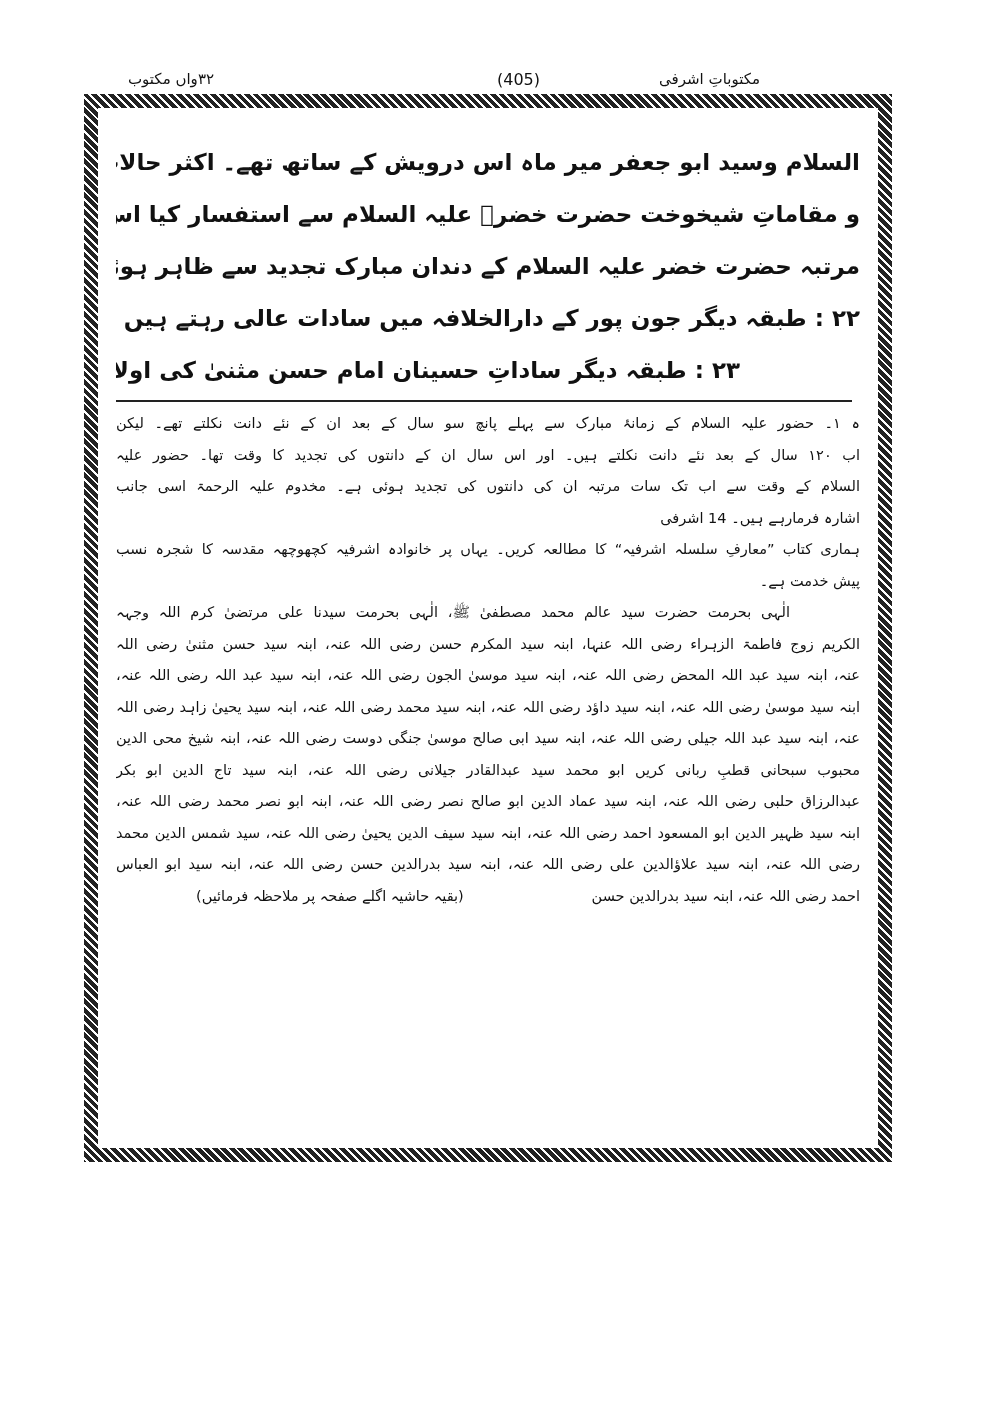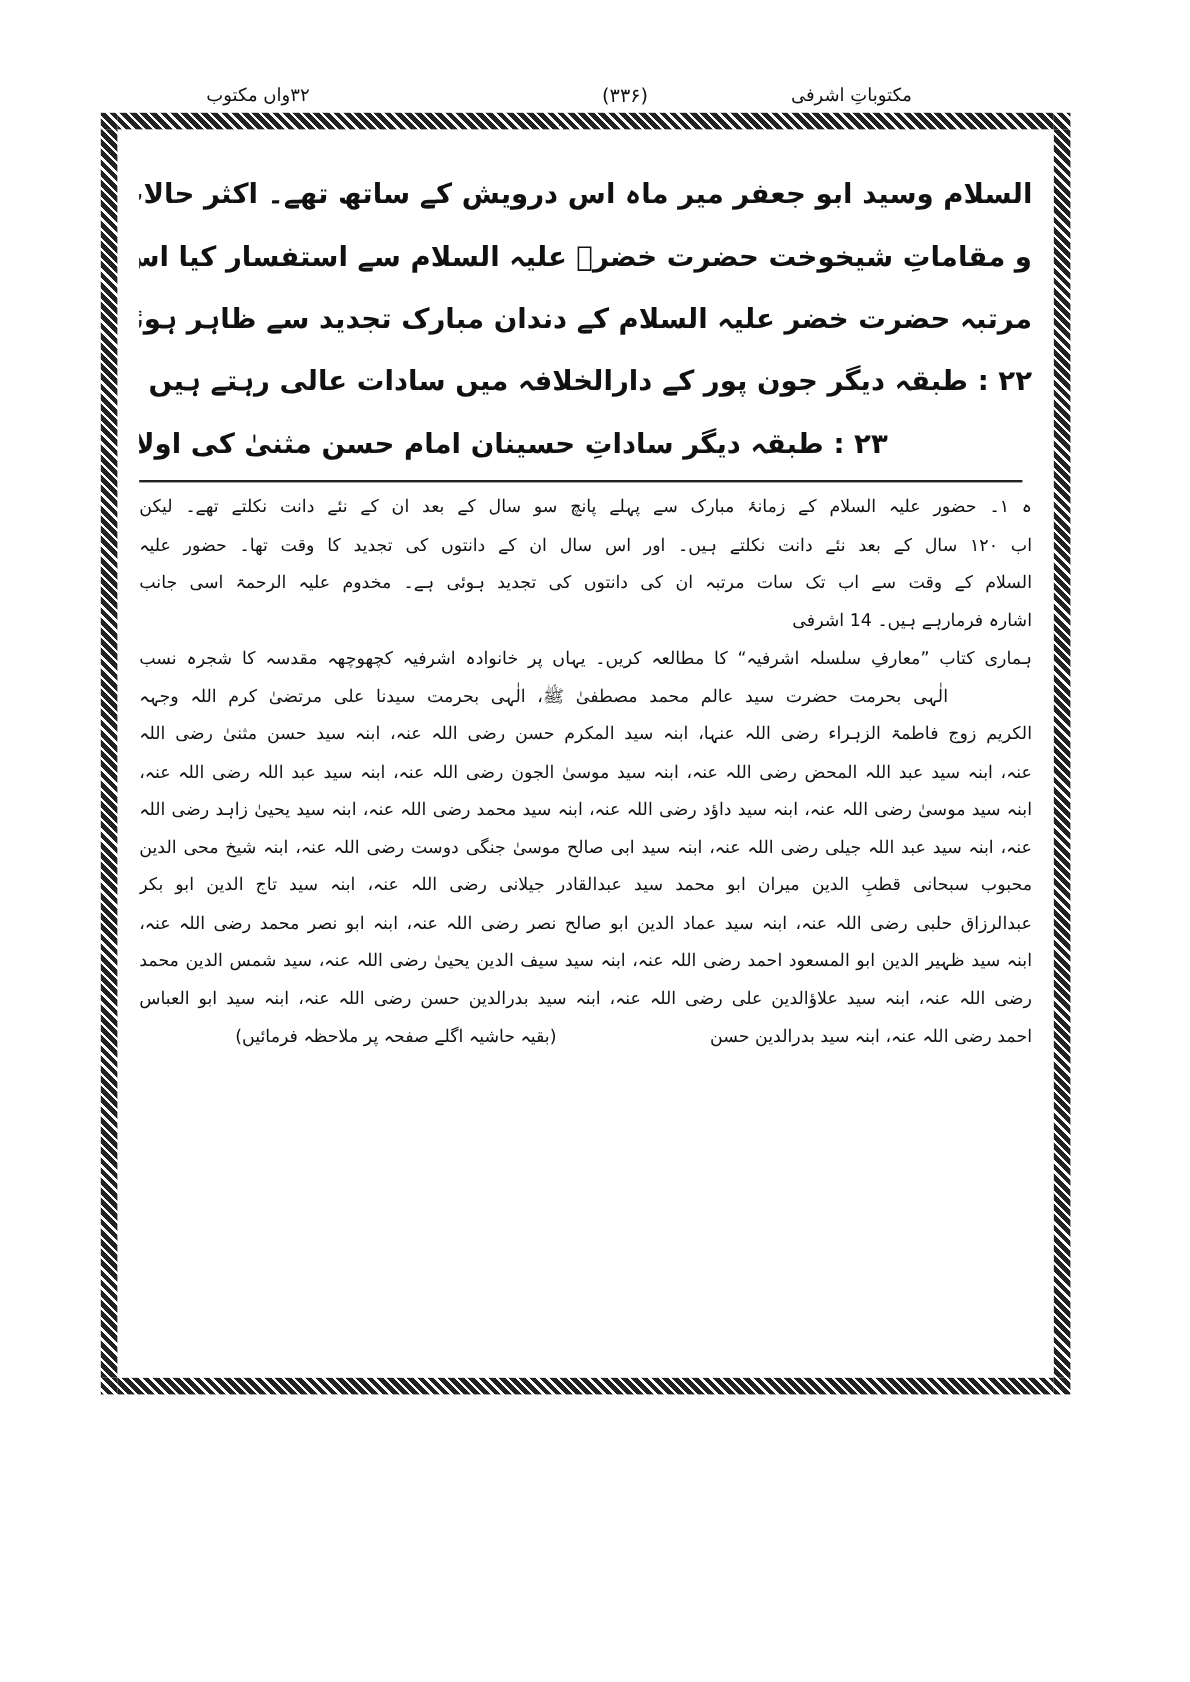--- a/index.html
+++ b/index.html
@@ -3,21 +3,21 @@
 <meta charset="utf-8">
 <style>
   html, body { margin:0; padding:0; background:#ffffff; }
   body { width:992px; height:1402px; position:relative; overflow:hidden;
          font-family:"DejaVu Sans", sans-serif; color:#111; }
   .header { position:absolute; top:66px; left:150px; width:700px; height:30px;
             direction:rtl; font-size:15px; }
   .header span { position:absolute; top:4px; white-space:nowrap; }
   .h-book { right:90px; }
   .h-page { right:310px; direction:ltr; font-size:16px; }
-  .h-letter { right:592px; }
+  .h-letter { right:636px; }
   .frame { position:absolute; left:84px; top:94px; width:808px; height:1068px;
            box-sizing:border-box; border:14px solid #555;
            border-image: repeating-linear-gradient(45deg,#222 0 2px,#fff 2px 4px,#222 4px 6px) 14;
            background:
              repeating-linear-gradient(45deg, rgba(0,0,0,0) 0 0) ; }
   .frame-inner { position:absolute; inset:0; background:#fff; }
   .content { position:absolute; left:18px; right:18px; top:28px; direction:rtl;
              text-align:justify; }
   .main-line { font-size:23px; line-height:52px; font-weight:bold; white-space:nowrap;
                overflow:hidden; text-align:justify; text-align-last:justify; }
@@ -30,21 +30,21 @@
   .fn-indent { padding-right:70px; }
   .last-row { display:flex; justify-content:space-between; direction:rtl; font-size:14.5px;
               line-height:31.5px; padding-left:40px; }
   .last-row .cont { padding-left:40px; }
 </style>
 </head>
 <body>
 
 <div class="header">
   <span class="h-book">مکتوباتِ اشرفی</span>
-  <span class="h-page">(۳۳۶)</span>
+  <span class="h-page">(405)</span>
   <span class="h-letter">۳۲واں مکتوب</span>
 </div>
 
 <div class="frame">
   <div class="frame-inner">
     <div class="content">
 
       <div class="main-line">السلام وسید ابو جعفر میر ماہ اس درویش کے ساتھ تھے۔ اکثر حالات مشائخیت</div>
       <div class="main-line">و مقاماتِ شیخوخت حضرت خضرؑ علیہ السلام سے استفسار کیا اس وقت میں سات</div>
       <div class="main-line short">مرتبہ حضرت خضر علیہ السلام کے دندان مبارک تجدید سے ظاہر ہوئے۔</div>
@@ -54,27 +54,28 @@
       <div class="main-line indent">۲۳ : طبقہ دیگر ساداتِ حسینان امام حسن مثنیٰ کی اولاد ہیں فرزند</div>
 
       <div class="sep"></div>
 
       <div class="fn-line">ہ ۱۔ حضور علیہ السلام کے زمانۂ مبارک سے پہلے پانچ سو سال کے بعد ان کے نئے دانت نکلتے تھے۔ لیکن</div>
       <div class="fn-line">اب ۱۲۰ سال کے بعد نئے دانت نکلتے ہیں۔ اور اس سال ان کے دانتوں کی تجدید کا وقت تھا۔ حضور علیہ</div>
       <div class="fn-line">السلام کے وقت سے اب تک سات مرتبہ ان کی دانتوں کی تجدید ہوئی ہے۔ مخدوم علیہ الرحمۃ اسی جانب</div>
       <div class="fn-line short">اشارہ فرمارہے ہیں۔ 14 اشرفی</div>
 
       <div class="fn-line">ہماری کتاب ”معارفِ سلسلہ اشرفیہ“ کا مطالعہ کریں۔ یہاں پر خانوادہ اشرفیہ کچھوچھہ مقدسہ کا شجرہ نسب</div>
+      <div class="fn-line short">پیش خدمت ہے۔</div>
 
       <div class="fn-line fn-indent">الٰہی بحرمت حضرت سید عالم محمد مصطفیٰ ﷺ، الٰہی بحرمت سیدنا علی مرتضیٰ کرم اللہ وجہہ</div>
       <div class="fn-line">الکریم زوج فاطمۃ الزہراء رضی اللہ عنہا، ابنہ سید المکرم حسن رضی اللہ عنہ، ابنہ سید حسن مثنیٰ رضی اللہ</div>
       <div class="fn-line">عنہ، ابنہ سید عبد اللہ المحض رضی اللہ عنہ، ابنہ سید موسیٰ الجون رضی اللہ عنہ، ابنہ سید عبد اللہ رضی اللہ عنہ،</div>
       <div class="fn-line">ابنہ سید موسیٰ رضی اللہ عنہ، ابنہ سید داؤد رضی اللہ عنہ، ابنہ سید محمد رضی اللہ عنہ، ابنہ سید یحییٰ زاہد رضی اللہ</div>
       <div class="fn-line">عنہ، ابنہ سید عبد اللہ جیلی رضی اللہ عنہ، ابنہ سید ابی صالح موسیٰ جنگی دوست رضی اللہ عنہ، ابنہ شیخ محی الدین</div>
-      <div class="fn-line">محبوب سبحانی قطبِ الدین میران ابو محمد سید عبدالقادر جیلانی رضی اللہ عنہ، ابنہ سید تاج الدین ابو بکر</div>
+      <div class="fn-line">محبوب سبحانی قطبِ ربانی کریں ابو محمد سید عبدالقادر جیلانی رضی اللہ عنہ، ابنہ سید تاج الدین ابو بکر</div>
       <div class="fn-line">عبدالرزاق حلبی رضی اللہ عنہ، ابنہ سید عماد الدین ابو صالح نصر رضی اللہ عنہ، ابنہ ابو نصر محمد رضی اللہ عنہ،</div>
       <div class="fn-line">ابنہ سید ظہیر الدین ابو المسعود احمد رضی اللہ عنہ، ابنہ سید سیف الدین یحییٰ رضی اللہ عنہ، سید شمس الدین محمد</div>
       <div class="fn-line">رضی اللہ عنہ، ابنہ سید علاؤالدین علی رضی اللہ عنہ، ابنہ سید بدرالدین حسن رضی اللہ عنہ، ابنہ سید ابو العباس</div>
 
       <div class="last-row">
         <span>احمد رضی اللہ عنہ، ابنہ سید بدرالدین حسن</span>
         <span class="cont">(بقیہ حاشیہ اگلے صفحہ پر ملاحظہ فرمائیں)</span>
       </div>
 
     </div>

